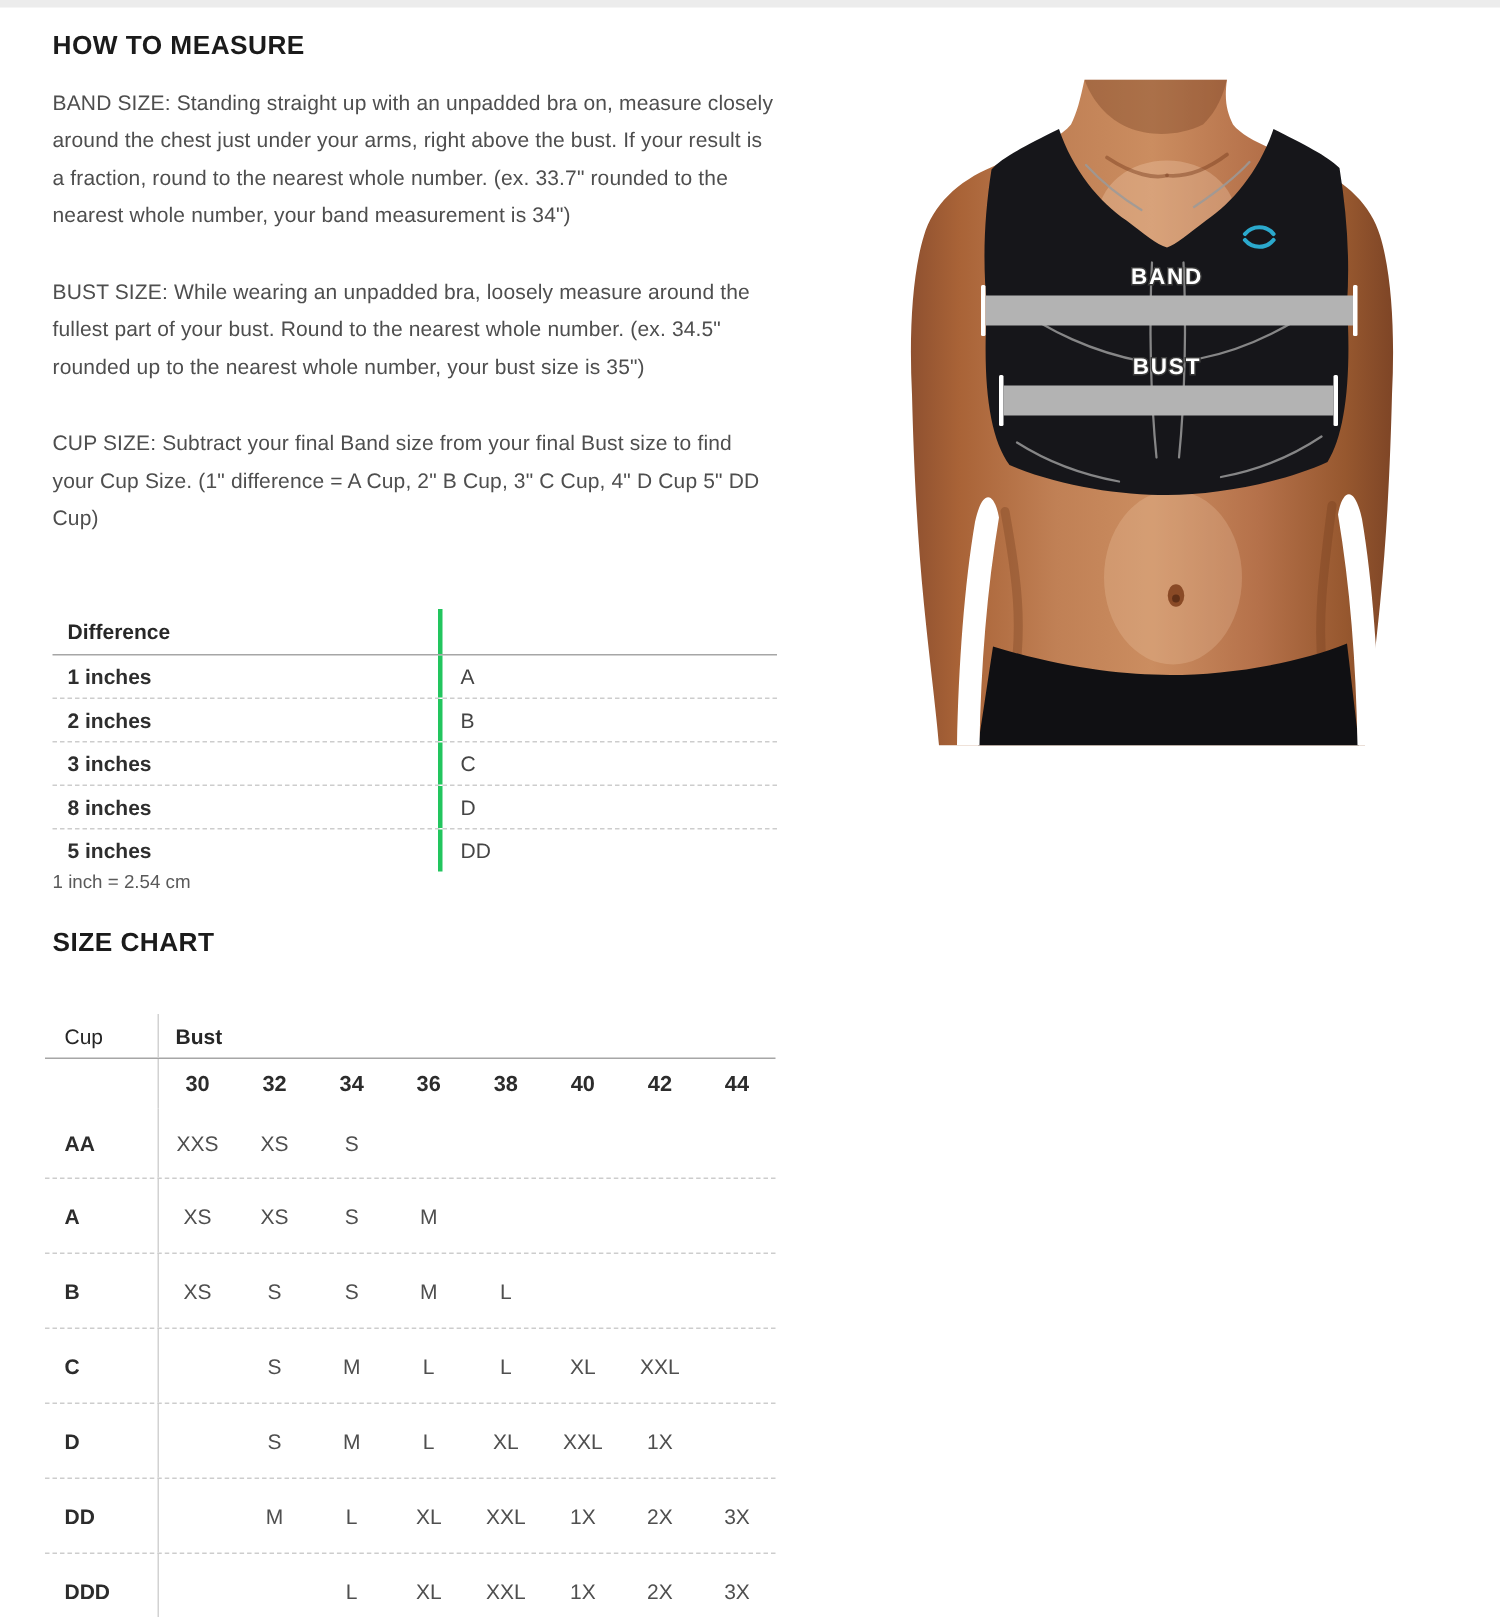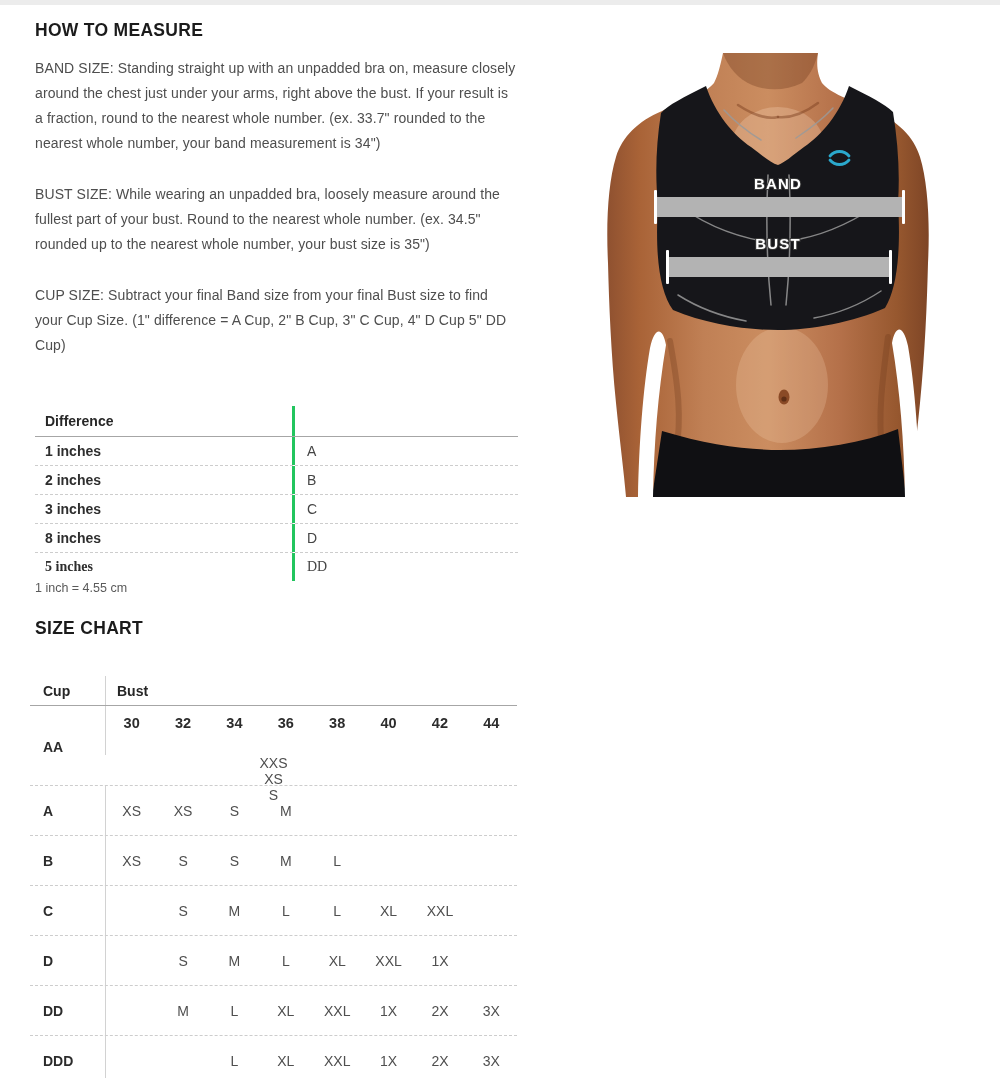--- a/index.html
+++ b/index.html
@@ -15,39 +15,39 @@
   #title-sizechart{top:618px;}
   .para{position:absolute;left:35px;width:484px;margin:0;font-size:14px;line-height:25px;
     color:#4e4e4e;letter-spacing:.1px;}
   #para-band{top:56px;}
   #para-bust{top:182px;}
   #para-cup{top:283px;}
 
   
   .difftable{position:absolute;left:35px;top:406px;width:483px;font-size:14px;}
   .dt-row{display:flex;height:28px;border-bottom:1px dashed #cdcdcd;}
-  .dt-row:last-child{border-bottom:none;font-family:Liberation Serif, serif;}
+  .dt-row:last-child{border-bottom:none;}
   .dt-header{height:30px;border-bottom:1px solid #a6a6a6;}
   .dt-c1{width:247px;padding-left:10px;border-right:3px solid #22c55e;
     display:flex;align-items:center;font-weight:700;color:#2e2e2e;}
   .dt-c2{flex:1;padding-left:12px;display:flex;align-items:center;color:#454545;}
   .dt-header .dt-c1,.dt-header .dt-c2{font-weight:600;color:#272727;}
   .note{position:absolute;left:35px;top:581px;font-size:12.5px;color:#5a5a5a;}
 
   
   .sc{position:absolute;left:30px;top:676px;width:487px;font-size:14px;}
   .sc-hrow{display:flex;height:29px;border-bottom:1px solid #a6a6a6;}
   .sc-cup{width:62px;padding-left:13px;border-right:1px solid #d2d2d2;
-    display:flex;align-items:center;align-self:stretch;font-weight:700;color:#262626;}
+    display:flex;align-items:center;align-self:stretch;font-weight:400;color:#262626;}
   .sc-bust{flex:1;padding-left:11px;display:flex;align-items:center;font-weight:600;color:#262626;}
   .sc-sizesrow{display:flex;height:33px;}
   .sc-num{flex:1;display:flex;align-items:center;justify-content:center;
     font-weight:700;color:#2c2c2c;font-size:14.5px;}
   .sc-drow{display:flex;height:49px;border-bottom:1px dashed #cdcdcd;}
-  .sc-drow.first{height:46px;flex-direction:column;}
+  .sc-drow.first{height:46px;}
   .sc-cuplabel{font-weight:700;color:#2c2c2c;}
   .sc-val{flex:1;display:flex;align-items:center;justify-content:center;color:#4f4f4f;}
 
   
   .photo{position:absolute;left:578px;top:53px;width:372px;height:444px;margin:0;}
   .photo svg{display:block;width:100%;height:100%;}
   .meas-label{font-family:"Liberation Sans","DejaVu Sans",sans-serif;font-size:15px;
     font-weight:700;letter-spacing:1.2px;paint-order:stroke;stroke:#3a3a3a;stroke-width:2px;}
 </style>
 </head>
@@ -82,21 +82,21 @@
         <div class="dt-c1">8 inches</div>
         <div class="dt-c2">D</div>
       </div>
       <div class="dt-row">
         <div class="dt-c1">5 inches</div>
         <div class="dt-c2">DD</div>
       </div>
     </div>
 </section>
 
-<div class="note">1 inch = 4.55 cm</div>
+<div class="note">1 inch = 2.54 cm</div>
 
 <h1 class="sec-title" id="title-sizechart">SIZE CHART</h1>
 
 <section class="sc">
   <div class="sc-hrow">
     <div class="sc-cup">Cup</div>
     <div class="sc-bust">Bust</div>
   </div>
   <div class="sc-sizesrow" id="sc-sizes">
     <div class="sc-cup"></div>

